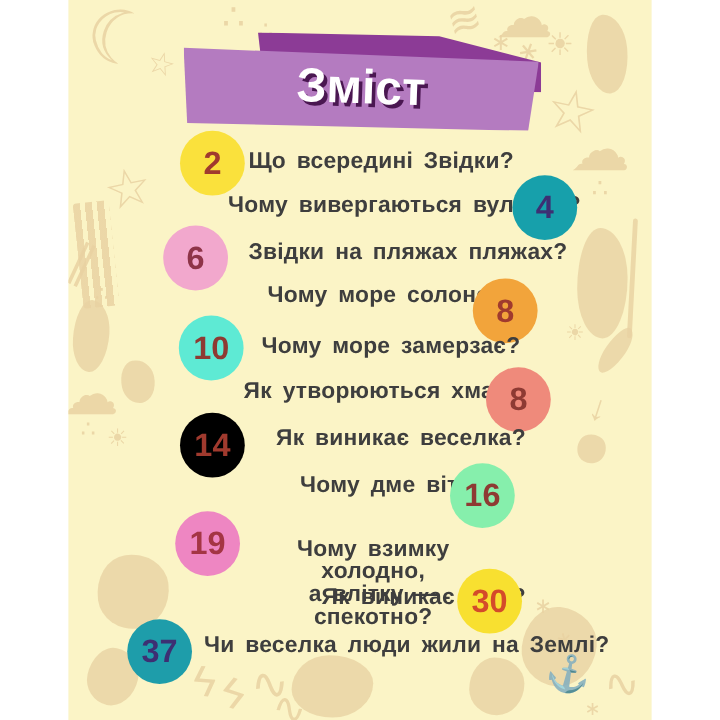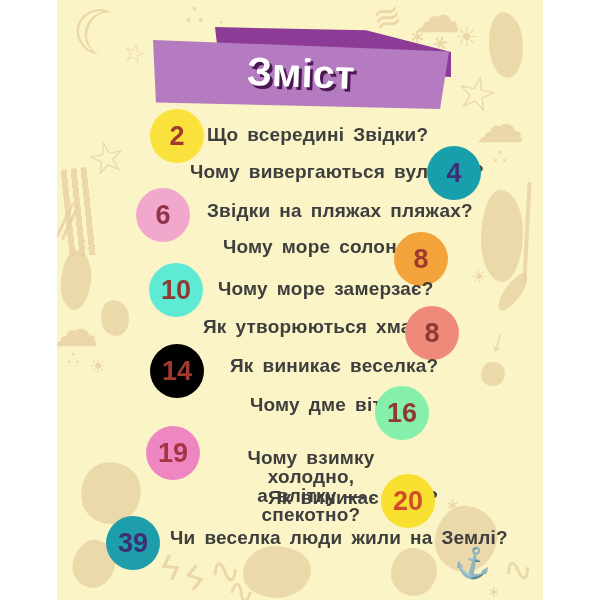--- a/index.html
+++ b/index.html
@@ -115,21 +115,21 @@
       <span class="q" style="left:193px;top:393px">Чому дме вітер?</span>
       <span class="circle" style="left: 318px; top: 386px; background: #86efac; color: rgb(142, 58, 51);">16</span>
     </div>
     <div>
       <span class="circle" style="left: 89px; top: 426px; background: rgb(238, 134, 194); color: rgb(164, 53, 68);">19</span>
       <span class="q center" style="left:166px;top:448px;width:176px">Чому взимку холодно,
 а влітку — спекотно?</span>
     </div>
     <div>
       <span class="q" style="left:211px;top:486px">Як виникає тінь?</span>
-      <span class="circle" style="left: 324px; top: 474px; background: rgb(248, 224, 48); color: rgb(212, 75, 42);">20</span>
+      <span class="circle" style="left: 324px; top: 474px; background: rgb(248, 224, 48); color: rgb(212, 75, 42);">30</span>
     </div>
     <div>
-      <span class="circle" style="left: 49px; top: 516px; background: rgb(30, 157, 170); color: rgb(61, 47, 115);">39</span>
+      <span class="circle" style="left: 49px; top: 516px; background: rgb(30, 157, 170); color: rgb(61, 47, 115);">37</span>
       <span class="q" style="left:113px;top:526px">Чи веселка люди жили на Землі?</span>
     </div>
 
   </div>
 </div>
 
 </body></html>

